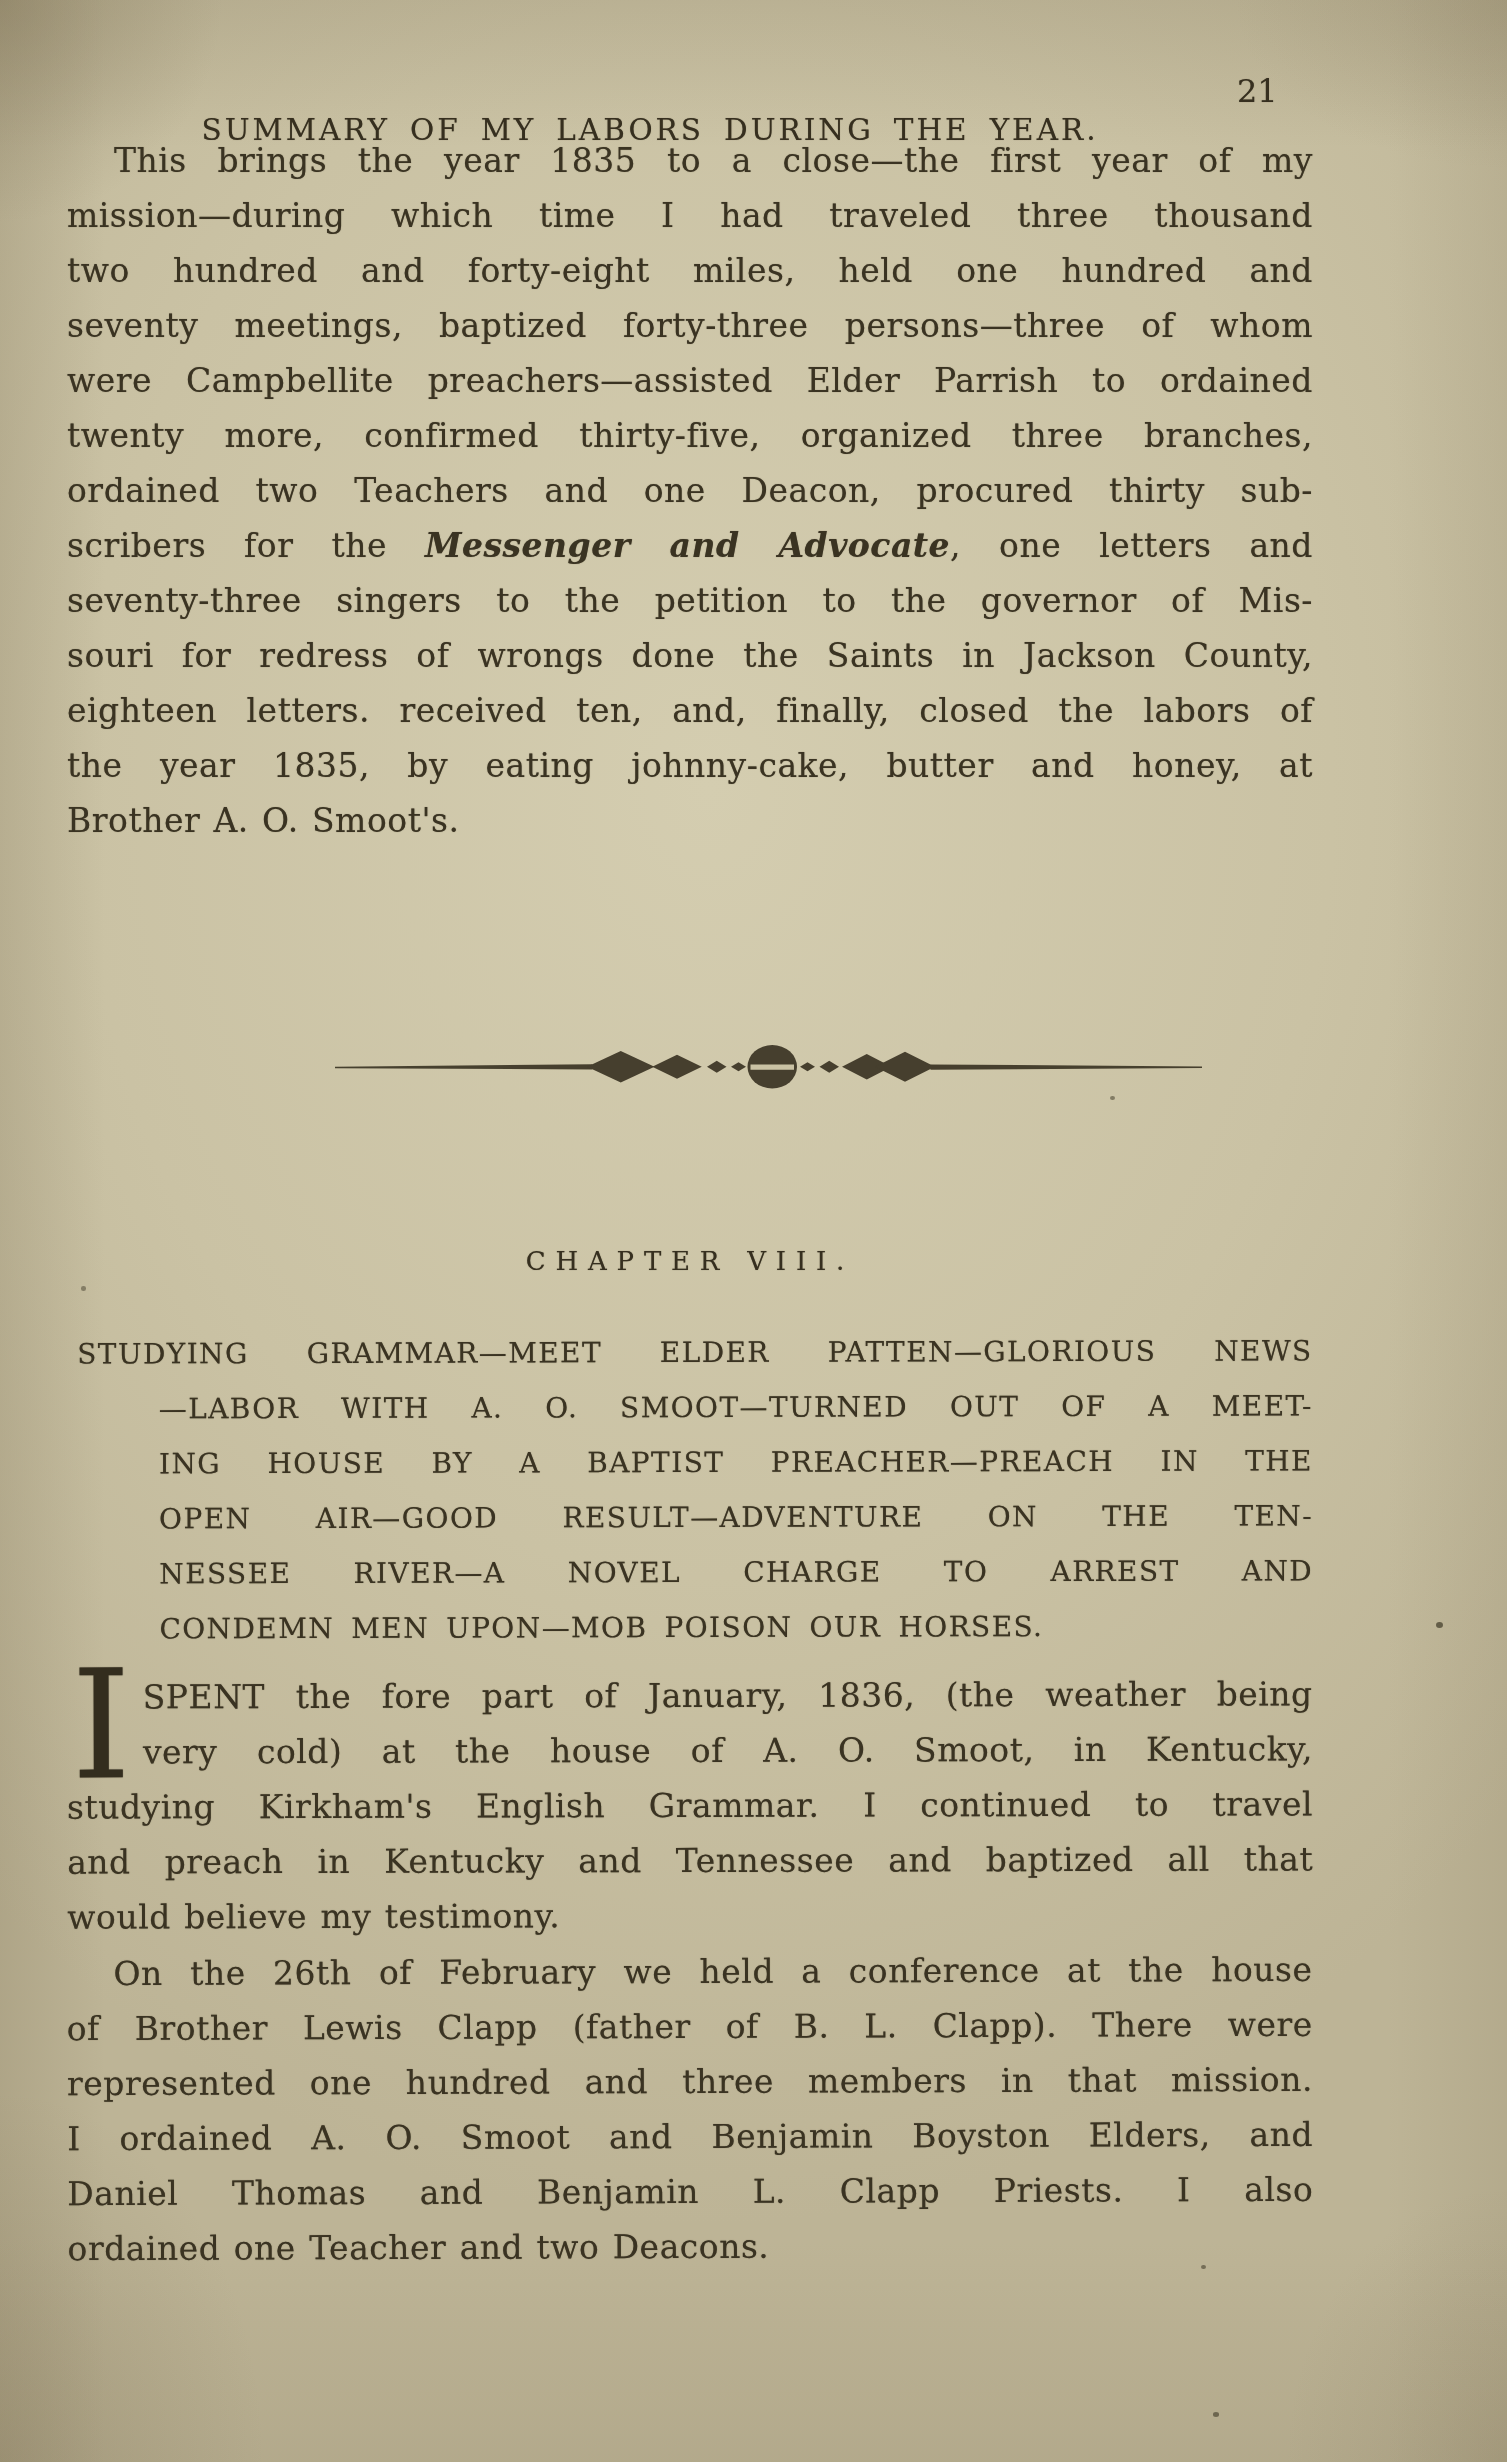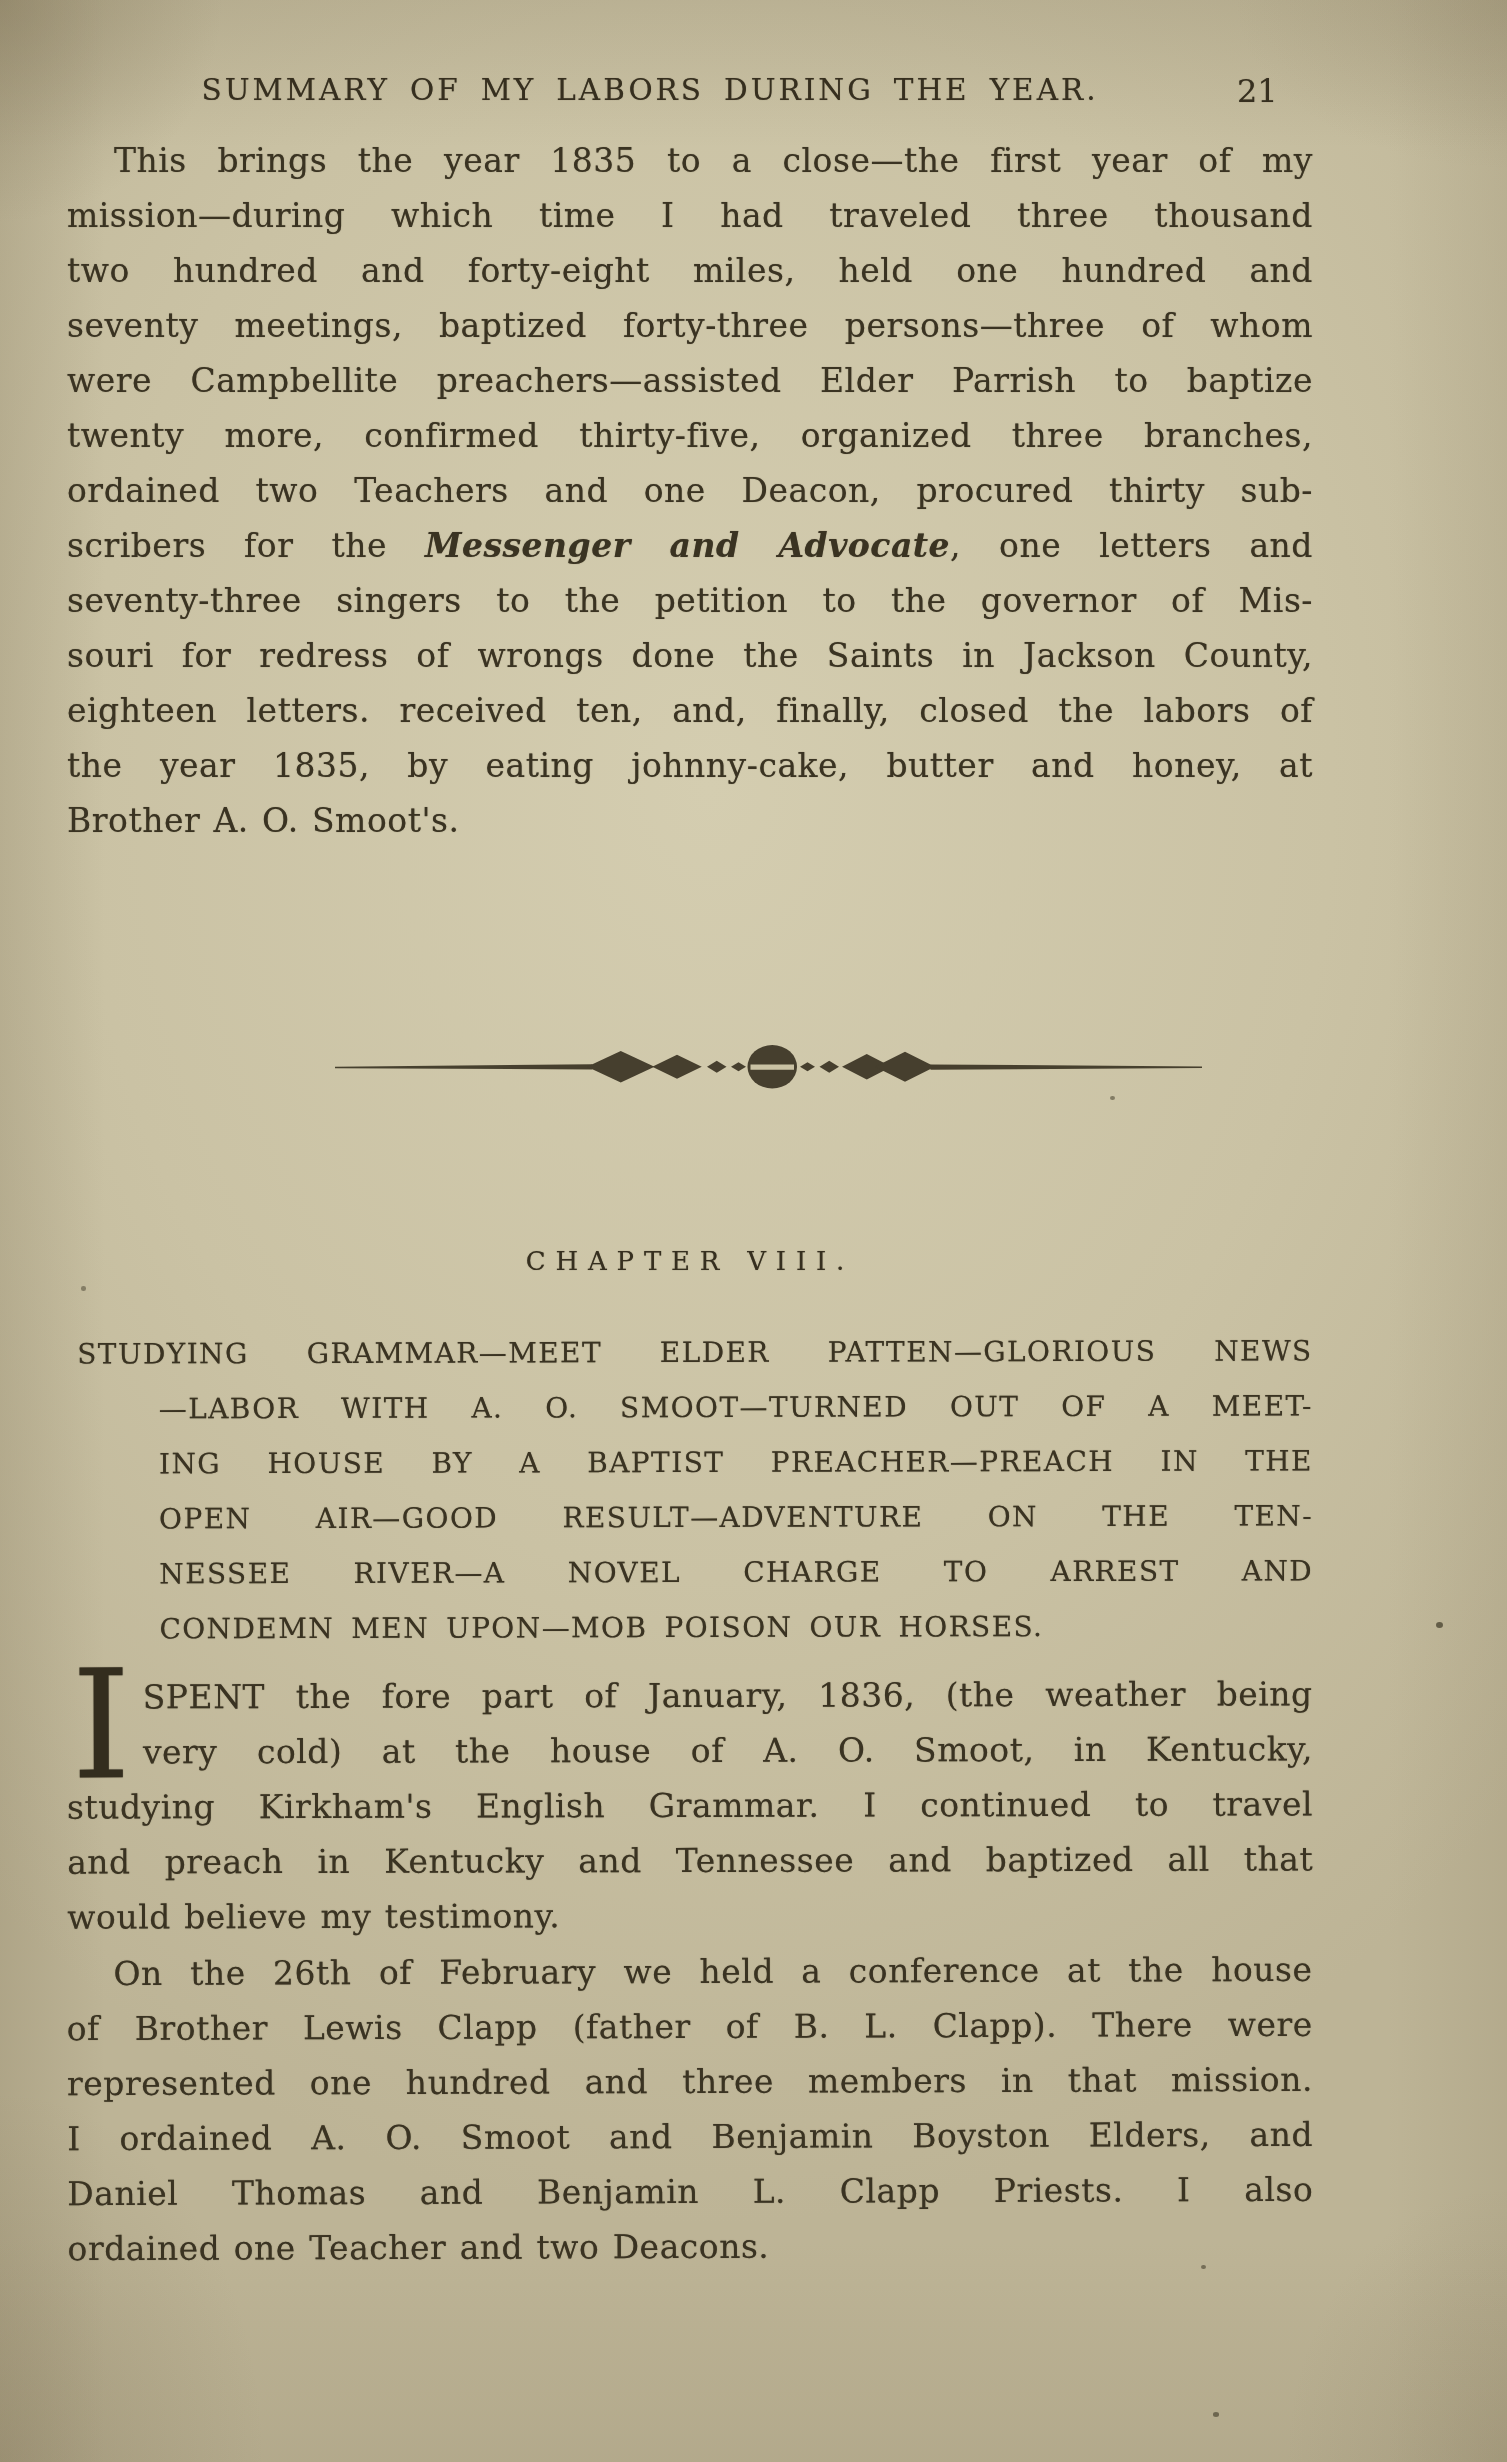--- a/index.html
+++ b/index.html
@@ -21,20 +21,21 @@
       radial-gradient(ellipse 1134px 1436px at 47% 32%, #d4cdb0 0%, #cac2a4 55%, #bdb496 100%);
     color:#3a3322;
   }
   .col{position:absolute;left:67px;width:1246px;}
   
   .runhead{top:73px;height:39px;}
   .runhead .title{
     position:absolute;left:0;width:1166px;text-align:center;
     font-size:29.5px;letter-spacing:3px;word-spacing:7.6px;color:#362f1f;
     text-shadow:0 0 0.8px rgba(54,47,31,0.55);
+    margin-top:40px;
   }
   .runhead .pagenum{
     position:absolute;left:1170px;top:-1.5px;font-size:32px;color:#362f1f;
     text-shadow:0 0 0.8px rgba(54,47,31,0.55);
   }
   
   .bodytext{font-size:33px;line-height:55px;letter-spacing:0.5px;word-spacing:2.3px;
     color:#3a3322;text-shadow:0 0 0.9px rgba(58,51,34,0.6);}
   .jline{text-align:justify;text-align-last:justify;}
   .jline.first{text-indent:47px;}
@@ -79,21 +80,21 @@
   <div class="col runhead">
     <div class="title">SUMMARY OF MY LABORS DURING THE YEAR.</div>
     <div class="pagenum">21</div>
   </div>
 
   <div class="col bodytext" style="top:133px">
     <div class="jline first">This brings the year 1835 to a close—the first year of my</div>
     <div class="jline">mission—during which time I had traveled three thousand</div>
     <div class="jline">two hundred and forty-eight miles, held one hundred and</div>
     <div class="jline">seventy meetings, baptized forty-three persons—three of whom</div>
-    <div class="jline">were Campbellite preachers—assisted Elder Parrish to baptize</div>
+    <div class="jline">were Campbellite preachers—assisted Elder Parrish to ordained</div>
     <div class="jline">twenty more, confirmed thirty-five, organized three branches,</div>
     <div class="jline">ordained two Teachers and one Deacon, procured thirty sub-</div>
     <div class="jline"><span>scribers for the </span><span class="italic">Messenger and Advocate</span><span>, one letters and</span></div>
     <div class="jline">seventy-three singers to the petition to the governor of Mis-</div>
     <div class="jline">souri for redress of wrongs done the Saints in Jackson County,</div>
     <div class="jline">eighteen letters. received ten, and, finally, closed the labors of</div>
     <div class="jline">the year 1835, by eating johnny-cake, butter and honey, at</div>
     <div class="jline last">Brother A. O. Smoot's.</div>
   </div>
 

